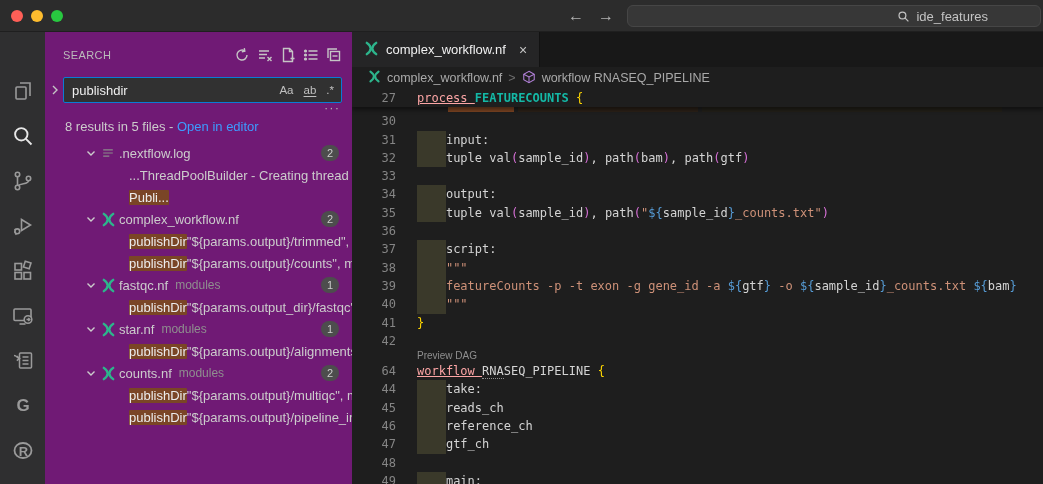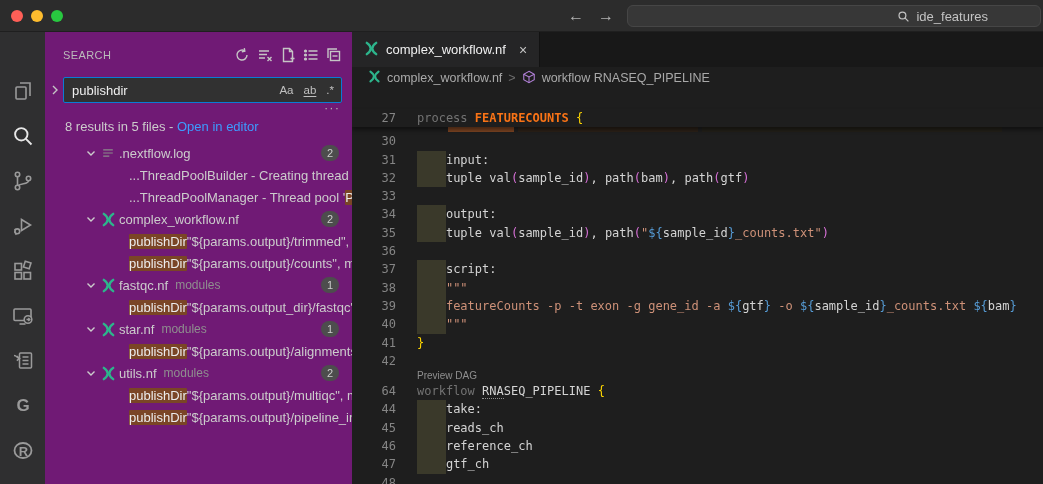--- a/index.html
+++ b/index.html
@@ -76,31 +76,31 @@
   .bc-sep { color:#6e6e6e; }
 
   .codearea { flex:1; position:relative; overflow:hidden;
     font-family:"DejaVu Sans Mono", monospace; font-size:12px; }
   .code-line, .sticky-line { height:18.3px; line-height:18.3px; display:flex;
     white-space:pre; }
   .gutter { width:65px; flex:none; text-align:right; padding-right:21px;
     color:#858585; font-size:12px; }
   .lcontent { white-space:pre; }
   .sticky-line { background:#1e1e1e; box-shadow:0 3px 4px rgba(0,0,0,.45);
-    position:relative; z-index:3;margin-top:20px; }
+    position:relative; z-index:3; }
   .sliver { height:5px; position:relative; overflow:hidden; }
   .sliver .s1 { position:absolute; left:96px; top:0; width:66px; height:5px; background:#7c4422; }
   .sliver .s2 { position:absolute; left:166px; top:0; width:180px; height:5px; background:#2b2118; }
   .sliver .s3 { position:absolute; left:350px; top:0; width:300px; height:5px; background:#232019; }
   .codelens { height:12px; line-height:12px; padding-left:65px; color:#8f8f8f;
     font-size:10px; font-family:"Liberation Sans",sans-serif; }
 
-  .tok-kw { color:#737373; }
+  .tok-kw { color:#fca5a5;text-decoration:underline; }
   .tok-pl { color:#d4d4d4; }
-  .tok-plb { color:#f97316; font-weight:bold; }
+  .tok-plb { color:#14b8a6; font-weight:bold; }
   .tok-plu { color:#d4d4d4; border-bottom:1px dotted #8f8f8f; }
   .tok-str { color:#ce9178; }
   .tok-brace { color:#ffd700; }
   .tok-paren { color:#d670d6; }
   .tok-interp { color:#569cd6; }
   .tok-ind { background:#3a392a; display:inline-block; height:100%; }
 </style>
 </head>
 <body>
 
@@ -276,21 +276,20 @@
               </svg>
             </span>
             <span class="fname">.nextflow.log</span>
             <span class="badge">2</span>
           </div>
           <div class="trow match">
             <span class="mseg">...ThreadPoolBuilder - Creating thread pool...</span>
             <span class="mseg hl">  </span>
           </div>
           <div class="trow match">
-            <span class="mseg">...ThreadPoolManager - Thread pool '</span>
             <span class="mseg hl">Publi...</span>
           </div>
           <div class="trow file">
             <span class="twistie">
               <svg width="12" height="12" viewBox="0 0 12 12" fill="none" stroke="#cccccc" stroke-width="1.4">
                 <path d="M2.5 4.5 l3.5 3.5 3.5 -3.5"></path>
               </svg>
             </span>
             <span class="ficon">
               <svg width="15" height="15" viewBox="0 0 16 16" fill="none" stroke="#2db58c" stroke-width="2.6" stroke-linecap="round">
@@ -354,21 +353,21 @@
               <svg width="12" height="12" viewBox="0 0 12 12" fill="none" stroke="#cccccc" stroke-width="1.4">
                 <path d="M2.5 4.5 l3.5 3.5 3.5 -3.5"></path>
               </svg>
             </span>
             <span class="ficon">
               <svg width="15" height="15" viewBox="0 0 16 16" fill="none" stroke="#2db58c" stroke-width="2.6" stroke-linecap="round">
                 <path d="M3 2 Q7.2 5 7.2 8 Q7.2 11 3 14"></path>
                 <path d="M13 2 Q8.8 5 8.8 8 Q8.8 11 13 14"></path>
               </svg>
             </span>
-            <span class="fname">utils.nf</span>
+            <span class="fname">counts.nf</span>
             <span class="fsecondary">modules</span>
             <span class="badge">2</span>
           </div>
           <div class="trow match">
             <span class="mseg hl">publishDir</span>
             <span class="mseg"> "${params.output}/multiqc", mo...</span>
           </div>
           <div class="trow match">
             <span class="mseg hl">publishDir</span>
             <span class="mseg"> "${params.output}/pipeline_info...</span>

